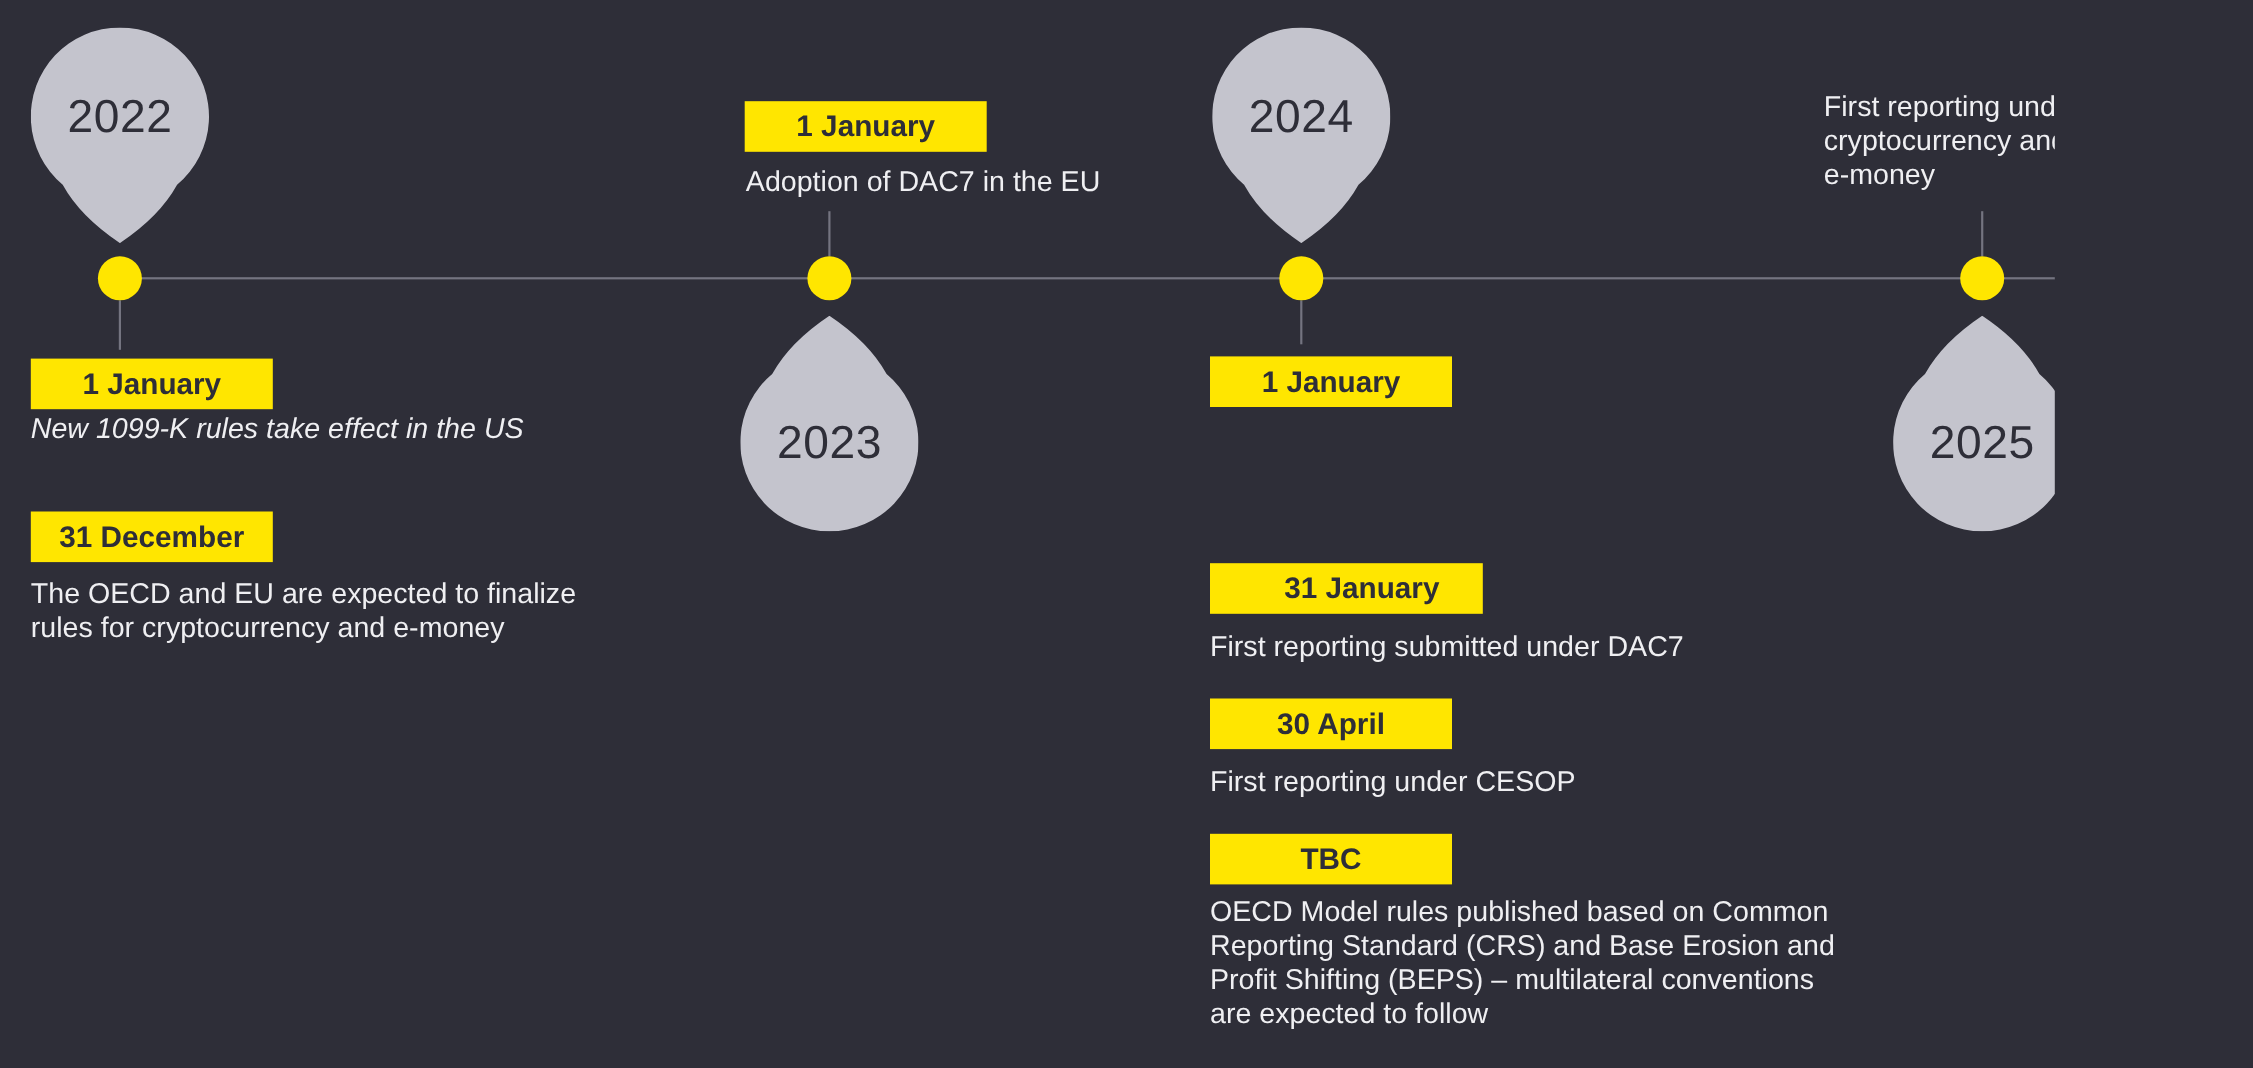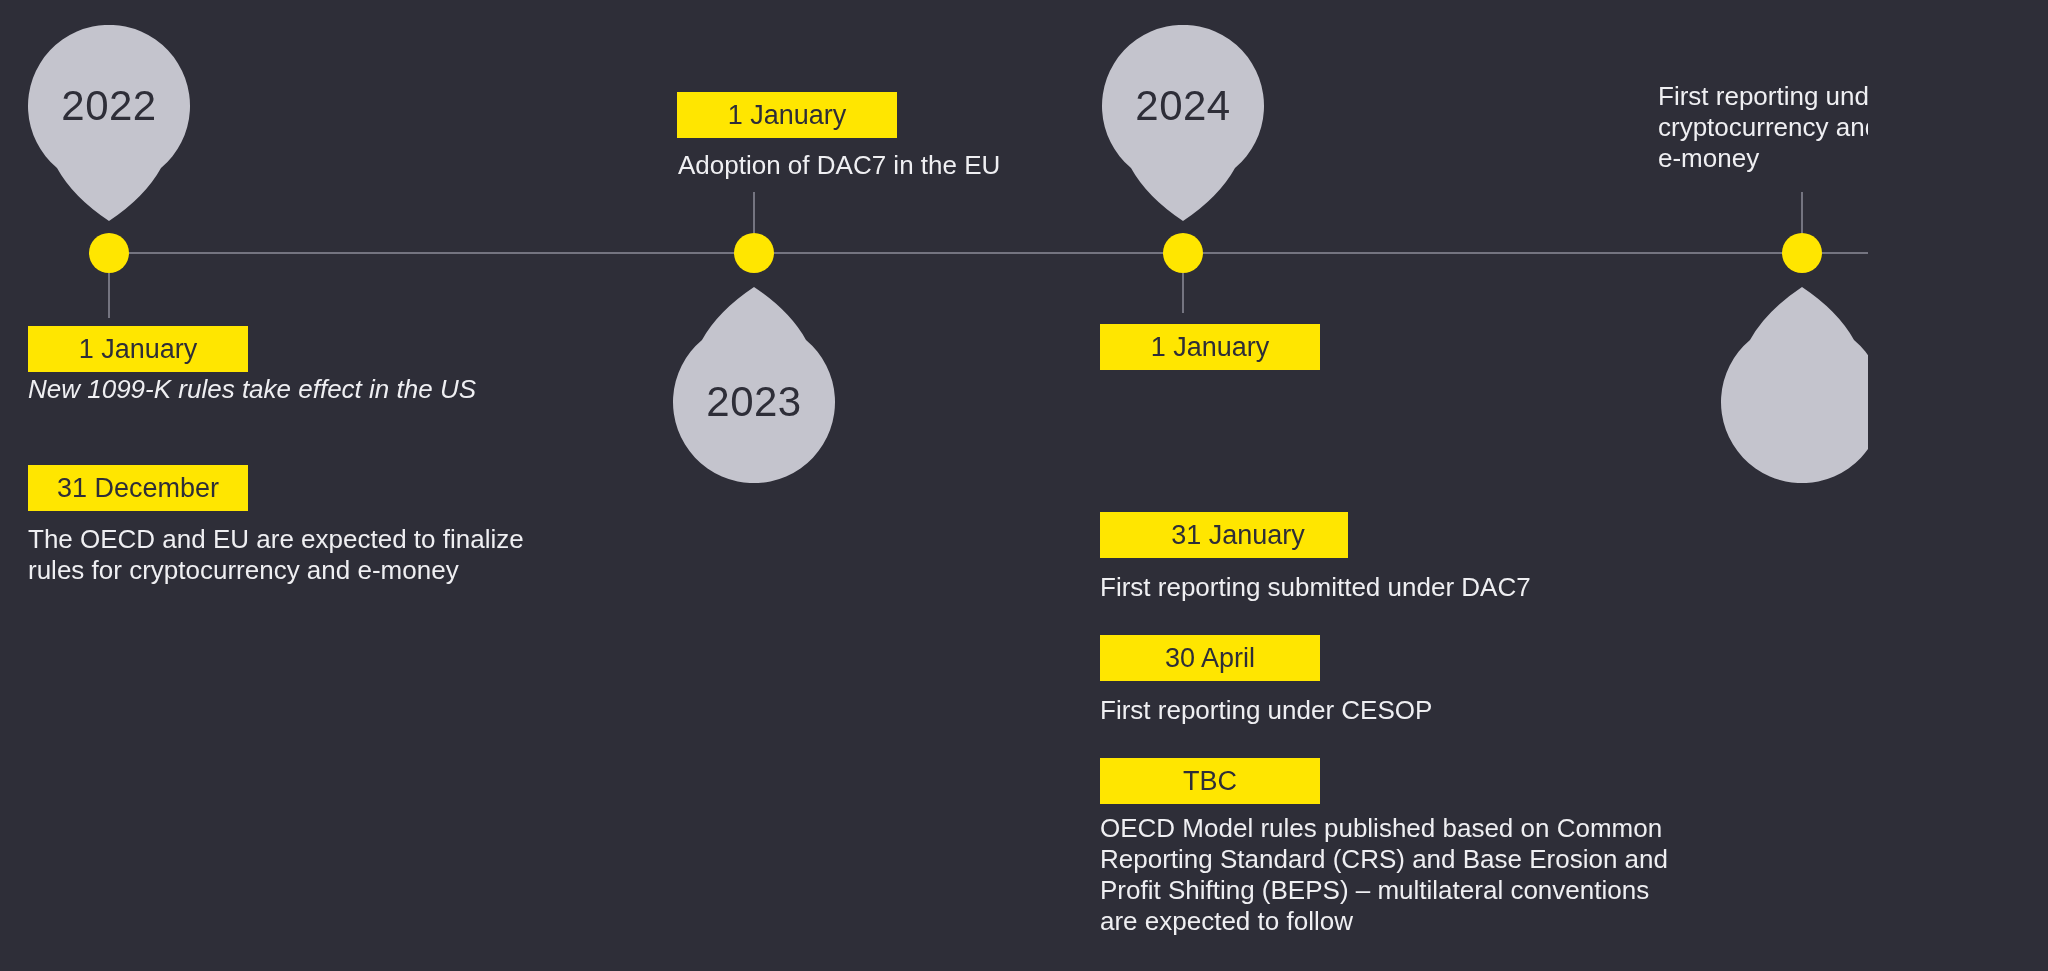--- a/index.html
+++ b/index.html
@@ -24,21 +24,21 @@
   .year-label {
     position:absolute; left:0; width:162px; height:162px;
     display:flex; align-items:center; justify-content:center;
     font-size:42px; letter-spacing:0.5px; color:var(--text_dark,#2e2e38);
   }
   .marker.pin .year-label  { top:0; }
   .marker.drop .year-label { top:34px; }
   .badge {
     position:absolute; width:220px; height:46px;
     background:var(--accent_yellow,#ffe600); color:var(--text_dark,#2e2e38);
-    font-size:27px; font-weight:400;
+    font-size:27px; font-weight:700;
     display:flex; align-items:center; justify-content:center;
   }
   .body-text {
     position:absolute; color:var(--text_light,#efeff2);
     font-size:26px; line-height:31px; white-space:pre;
   }
 </style>
 </head>
 <body>
 
@@ -74,20 +74,21 @@
     <svg width="162" height="196" viewBox="0 0 162 196">
       <path d="M133,53 A81,81 0 1 1 29,53 Q45,24 81,0 Q117,24 133,53 Z" fill="#c4c4cd"></path>
     </svg>
     <div class="year-label">2023</div>
   </div>
 
   <div class="marker drop" style="left:1721px; top:287px;">
     <svg width="162" height="196" viewBox="0 0 162 196">
       <path d="M133,53 A81,81 0 1 1 29,53 Q45,24 81,0 Q117,24 133,53 Z" fill="#c4c4cd"></path>
     </svg>
+    <div class="year-label">2025</div>
   </div>
 
   <div class="badge" style="left:28px; top:326px;">1 January</div>
   <div class="body-text" style="left:28px; top:374px;font-style:italic;">New 1099-K rules take effect in the US</div>
   <div class="badge" style="left:28px; top:465px;">31 December</div>
   <div class="body-text" style="left:28px; top:524px;">The OECD and EU are expected to finalize
 rules for cryptocurrency and e-money</div>
 
   <div class="badge" style="left:677px; top:92px;">1 January</div>
   <div class="body-text" style="left:678px; top:150px;">Adoption of DAC7 in the EU</div>

